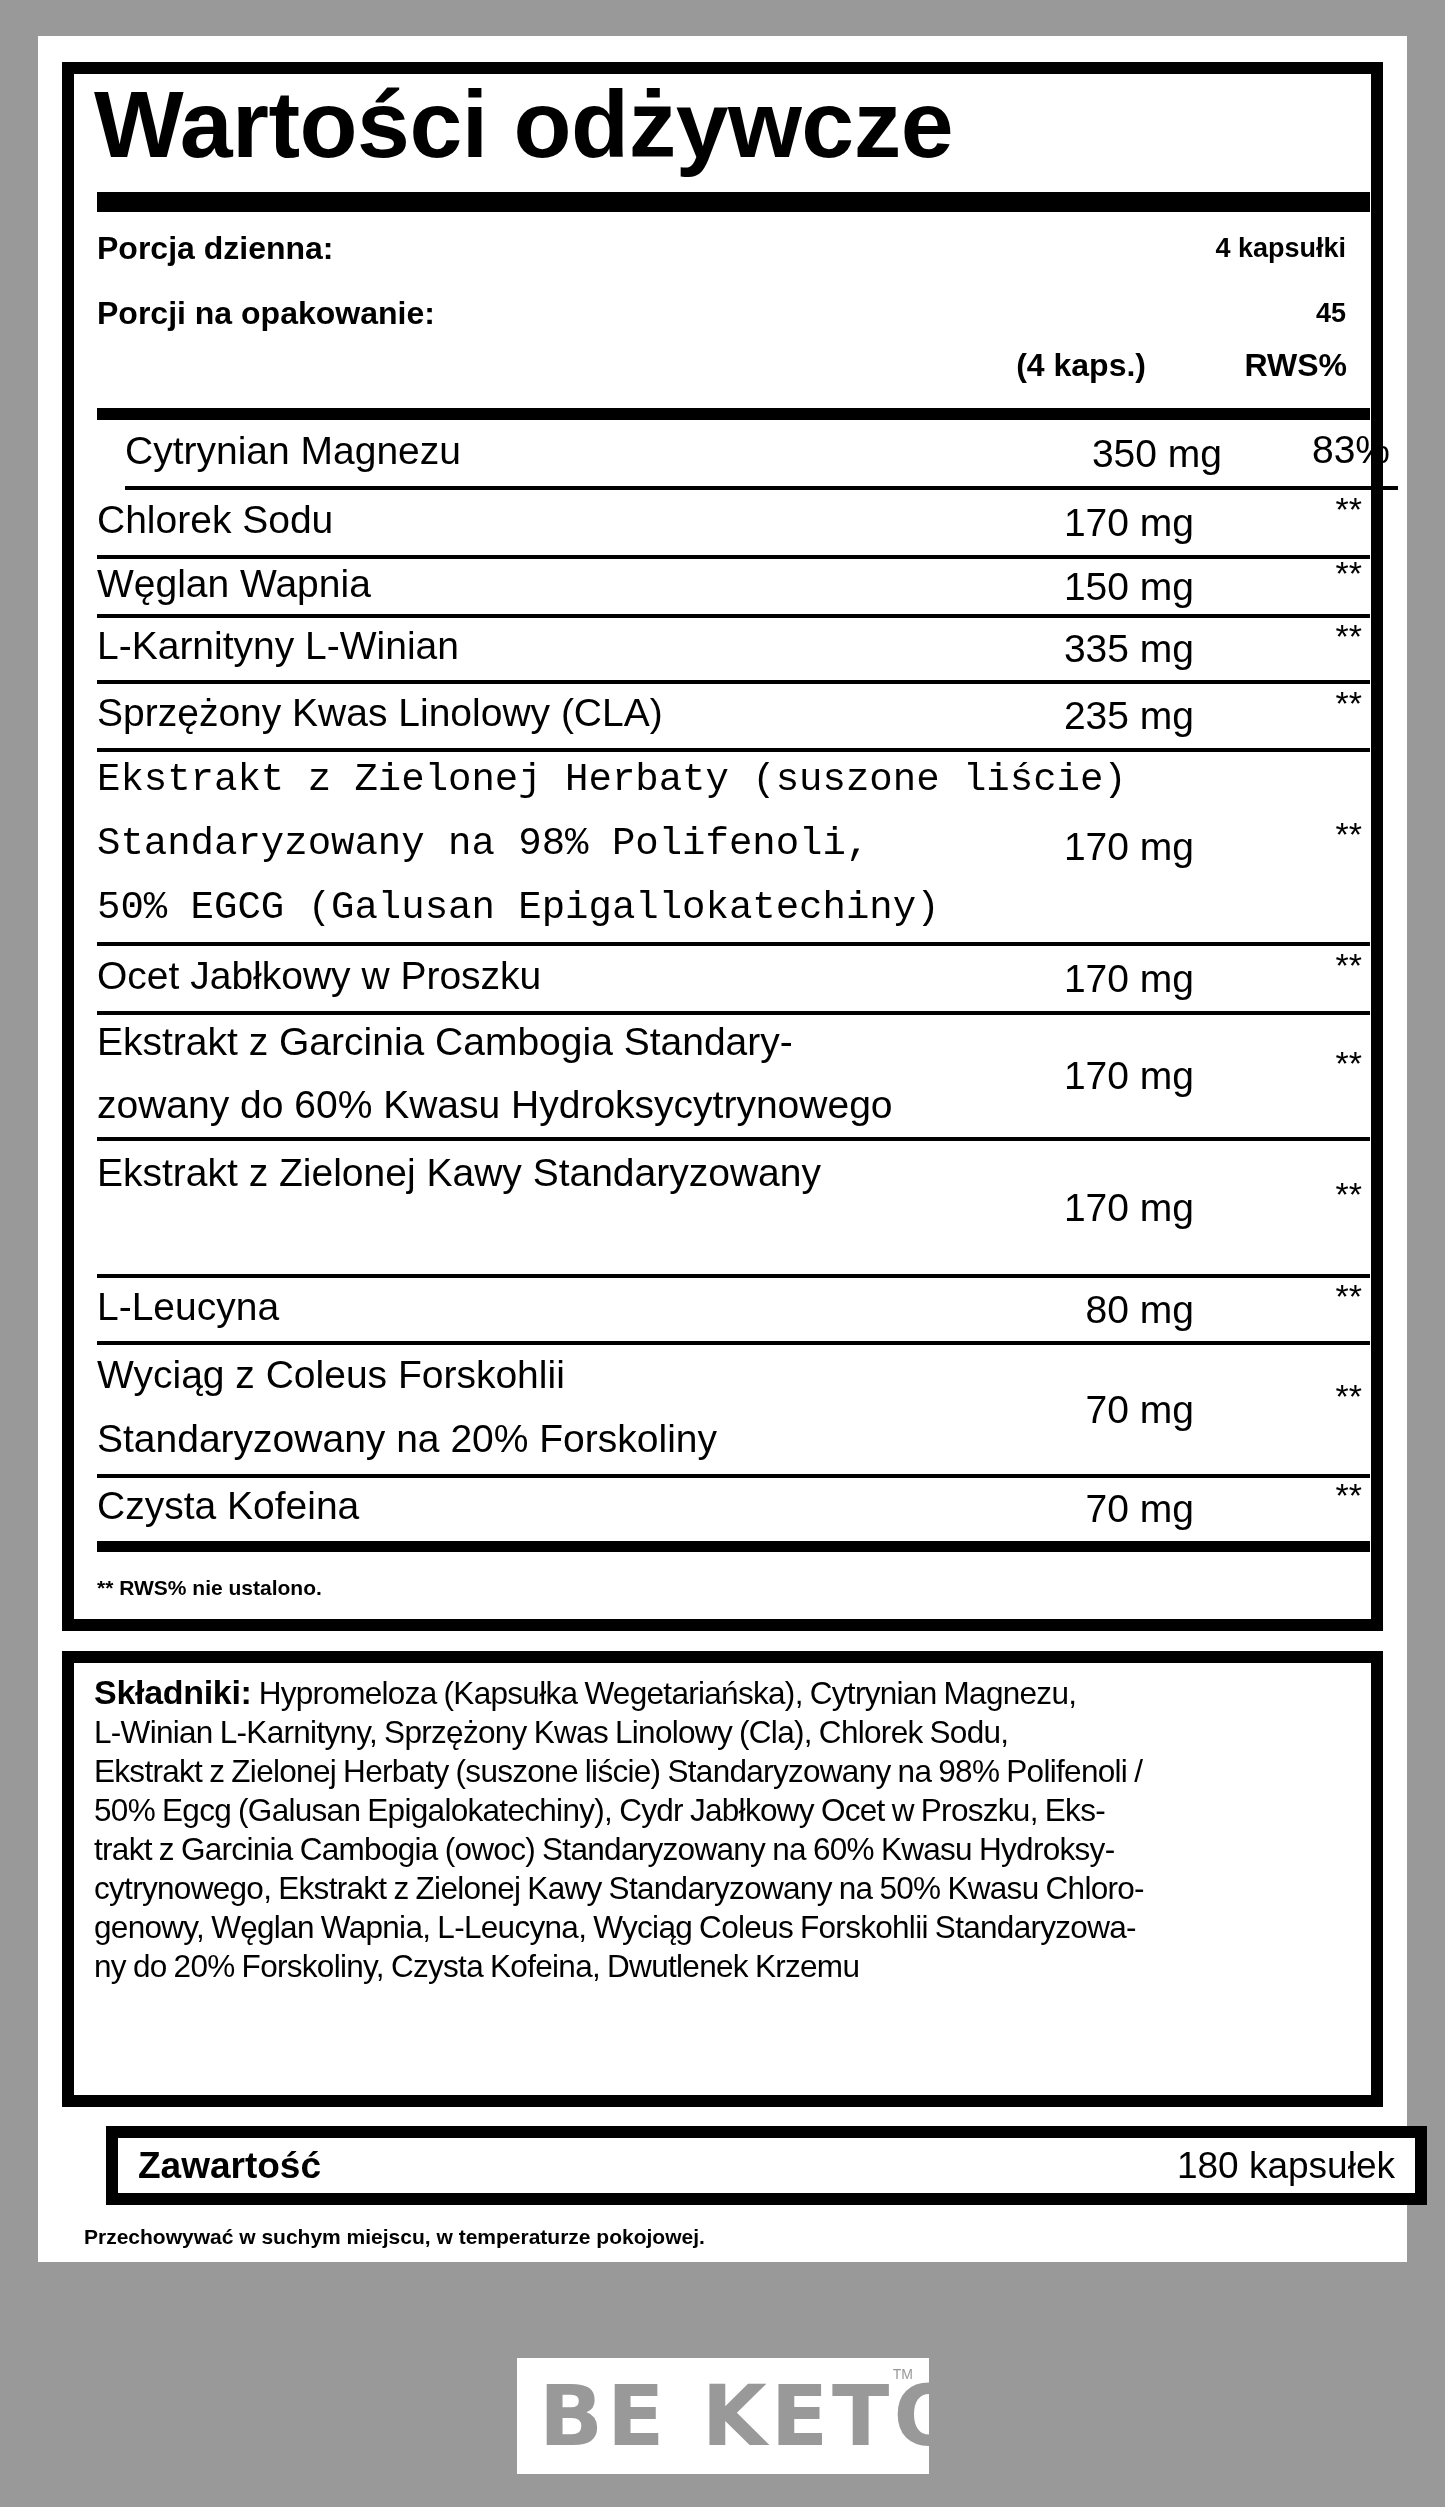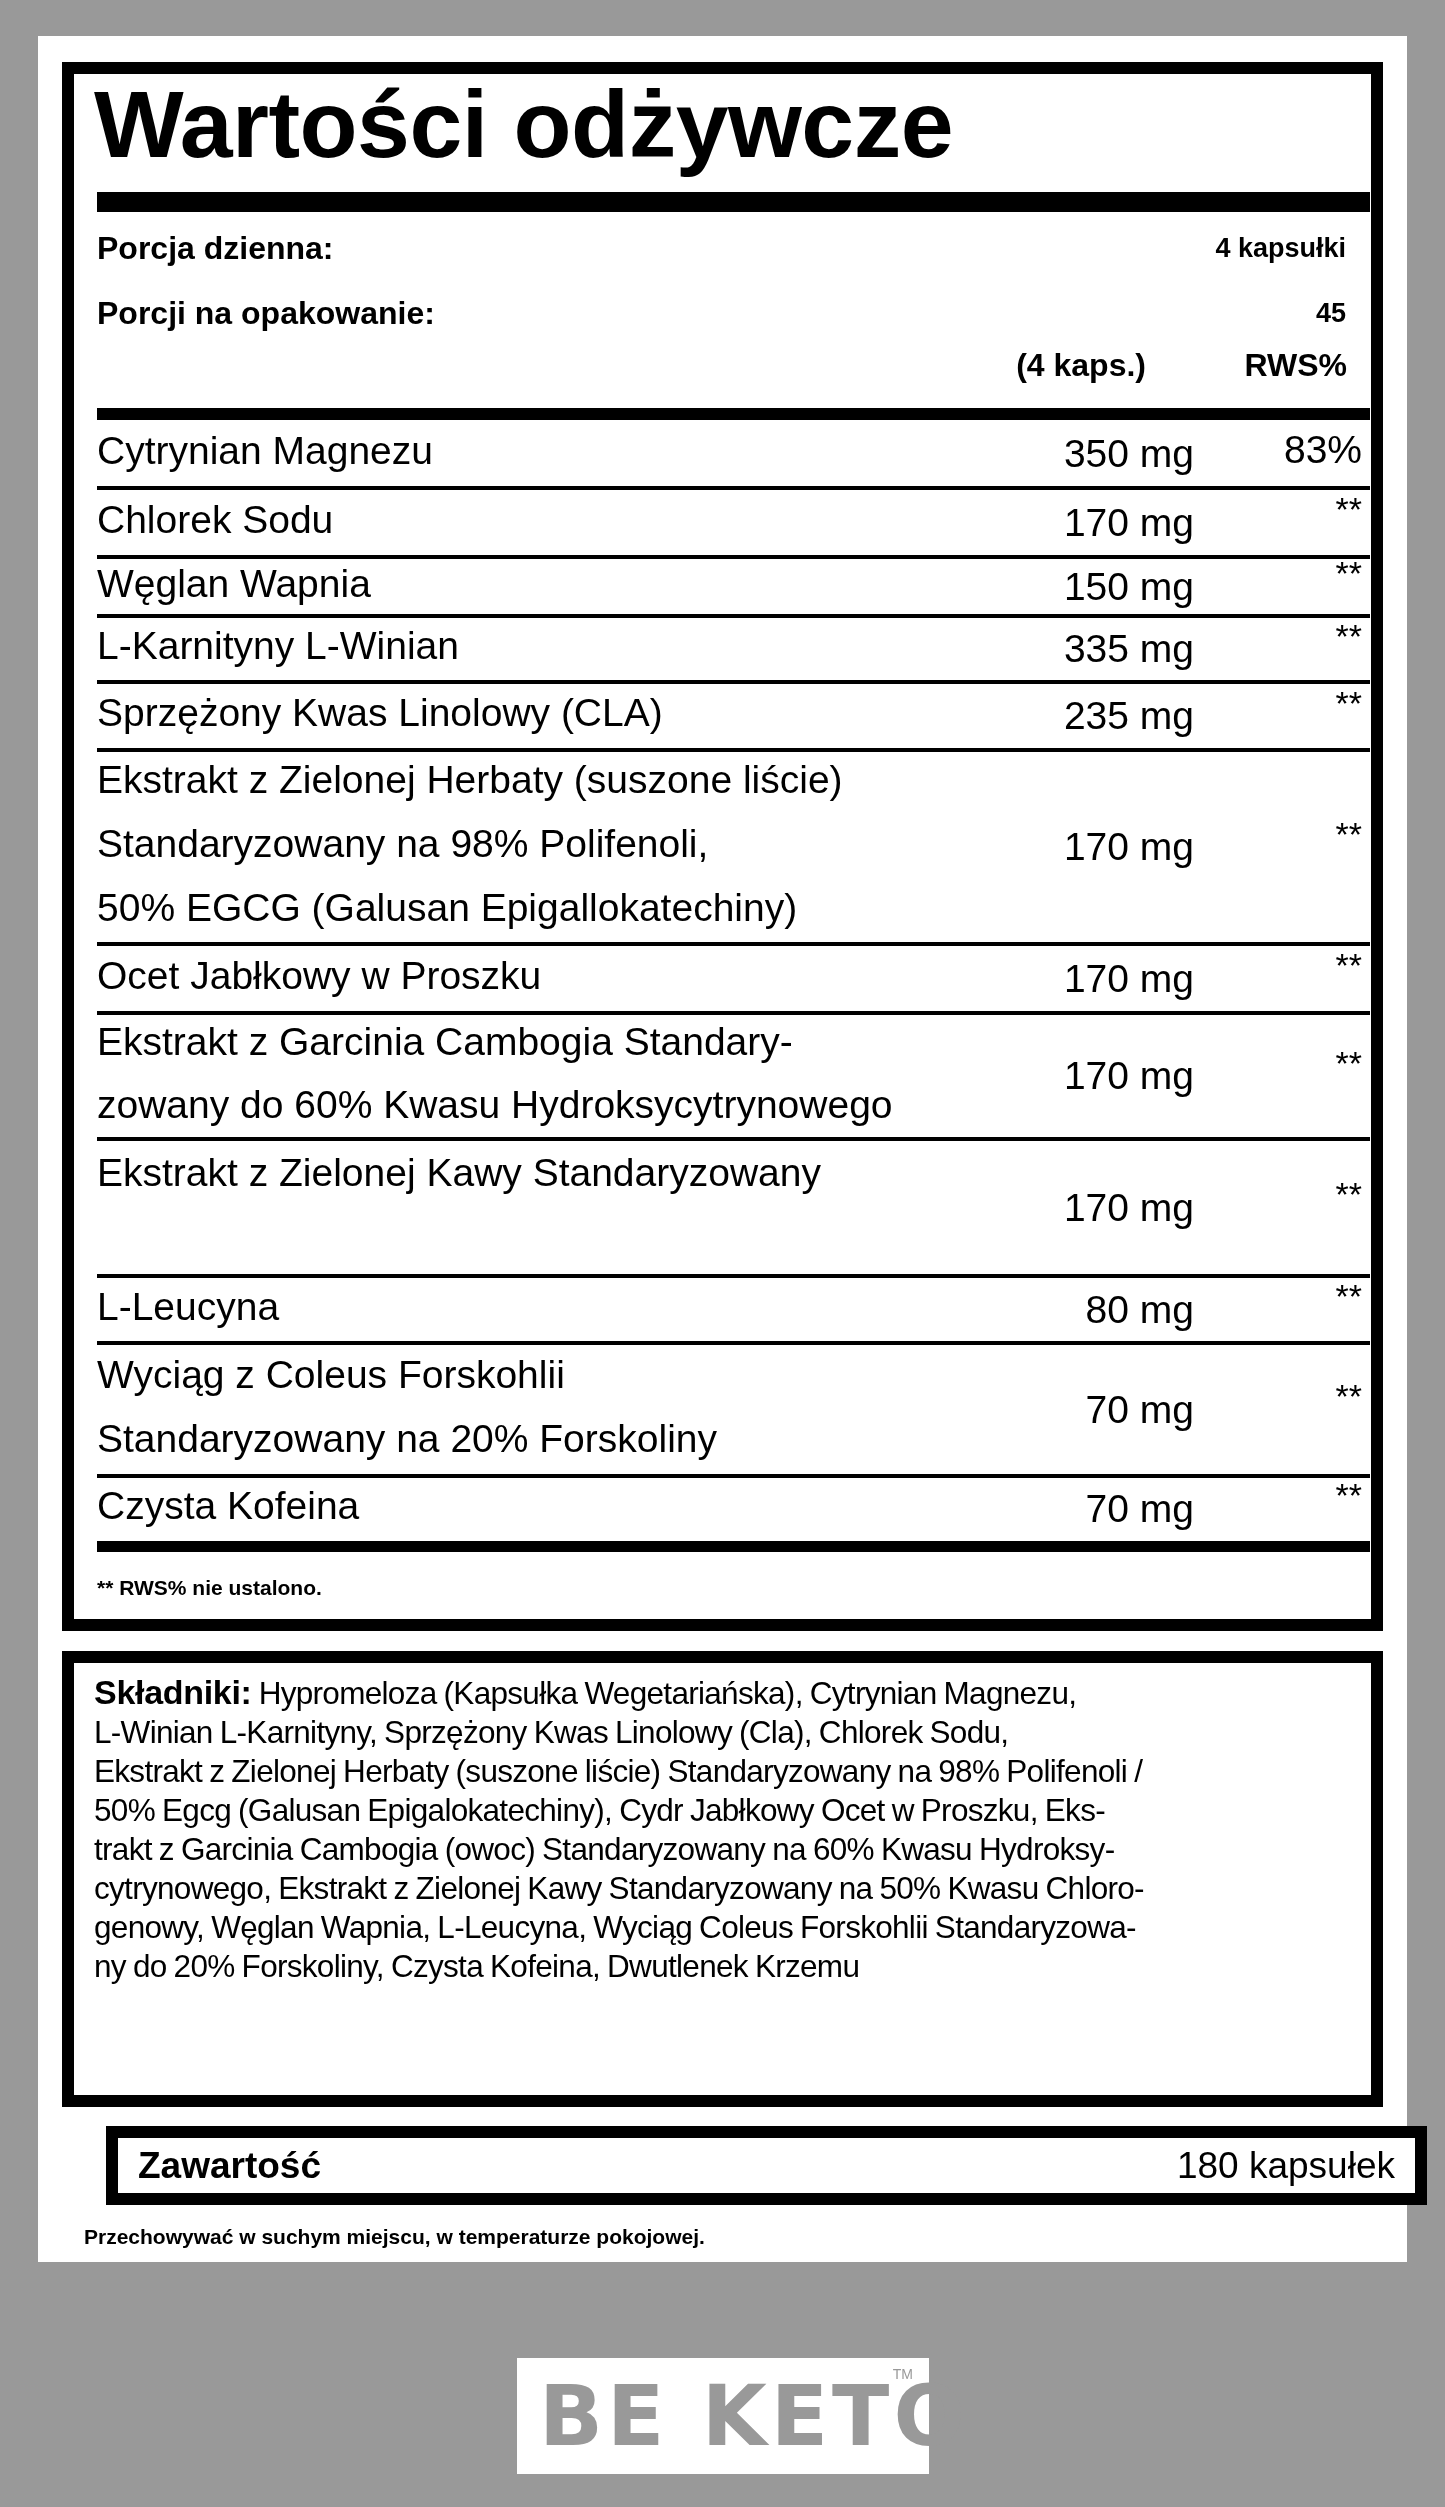--- a/index.html
+++ b/index.html
@@ -44,21 +44,21 @@
 
   <div class="abs meta-label" style="top:223px;">Porcji na opakowanie:</div>
   <div class="abs meta-value" style="top:223px;">45</div>
 
   <div class="abs col-head" style="top:263px; right:225px;">(4 kaps.)</div>
   <div class="abs col-head" style="top:263px; right:24px;">RWS%</div>
 
   <div class="bar" style="top:334px; height:12px;"></div>
 
   <div id="rows">
-      <div class="row" style="top: 346px; height: 68px;">
+      <div class="row" style="top: 346px; height: 68px; margin-left: 28px;">
         <div class="name" style="line-height: 68px; top: -3px;">
           <div>Cytrynian Magnezu</div>
         </div>
         <div class="amt" style="line-height: 68px; top: 0px; text-align: right;">350 mg</div>
         <div class="rws" style="line-height: 68px; top: -4px;">83%</div>
         <div class="divider"></div>
       </div>
       <div class="row" style="top: 414px; height: 69px;">
         <div class="name" style="line-height: 69px; top: -3px;">
           <div>Chlorek Sodu</div>
@@ -85,21 +85,21 @@
       </div>
       <div class="row" style="top: 608px; height: 68px;">
         <div class="name" style="line-height: 68px; top: -3px;">
           <div>Sprzężony Kwas Linolowy (CLA)</div>
         </div>
         <div class="amt" style="line-height: 68px; top: 0px;">235 mg</div>
         <div class="rws star" style="line-height: 54px; top: -6px;">**</div>
         <div class="divider"></div>
       </div>
       <div class="row" style="top: 676px; height: 194px;">
-        <div class="name" style="line-height: 64px; top: -2px;">
+        <div class="name" style="line-height: 64px; top: -2px; font-family: Liberation Mono, monospace;">
           <div>Ekstrakt z Zielonej Herbaty (suszone liście)</div>
           <div>Standaryzowany na 98% Polifenoli,</div>
           <div>50% EGCG (Galusan Epigallokatechiny)</div>
         </div>
         <div class="amt" style="line-height: 194px; top: 0px;">170 mg</div>
         <div class="rws star" style="line-height: 180px; top: -6px;">**</div>
         <div class="divider"></div>
       </div>
       <div class="row" style="top: 870px; height: 69px;">
         <div class="name" style="line-height: 69px; top: -3px;">

